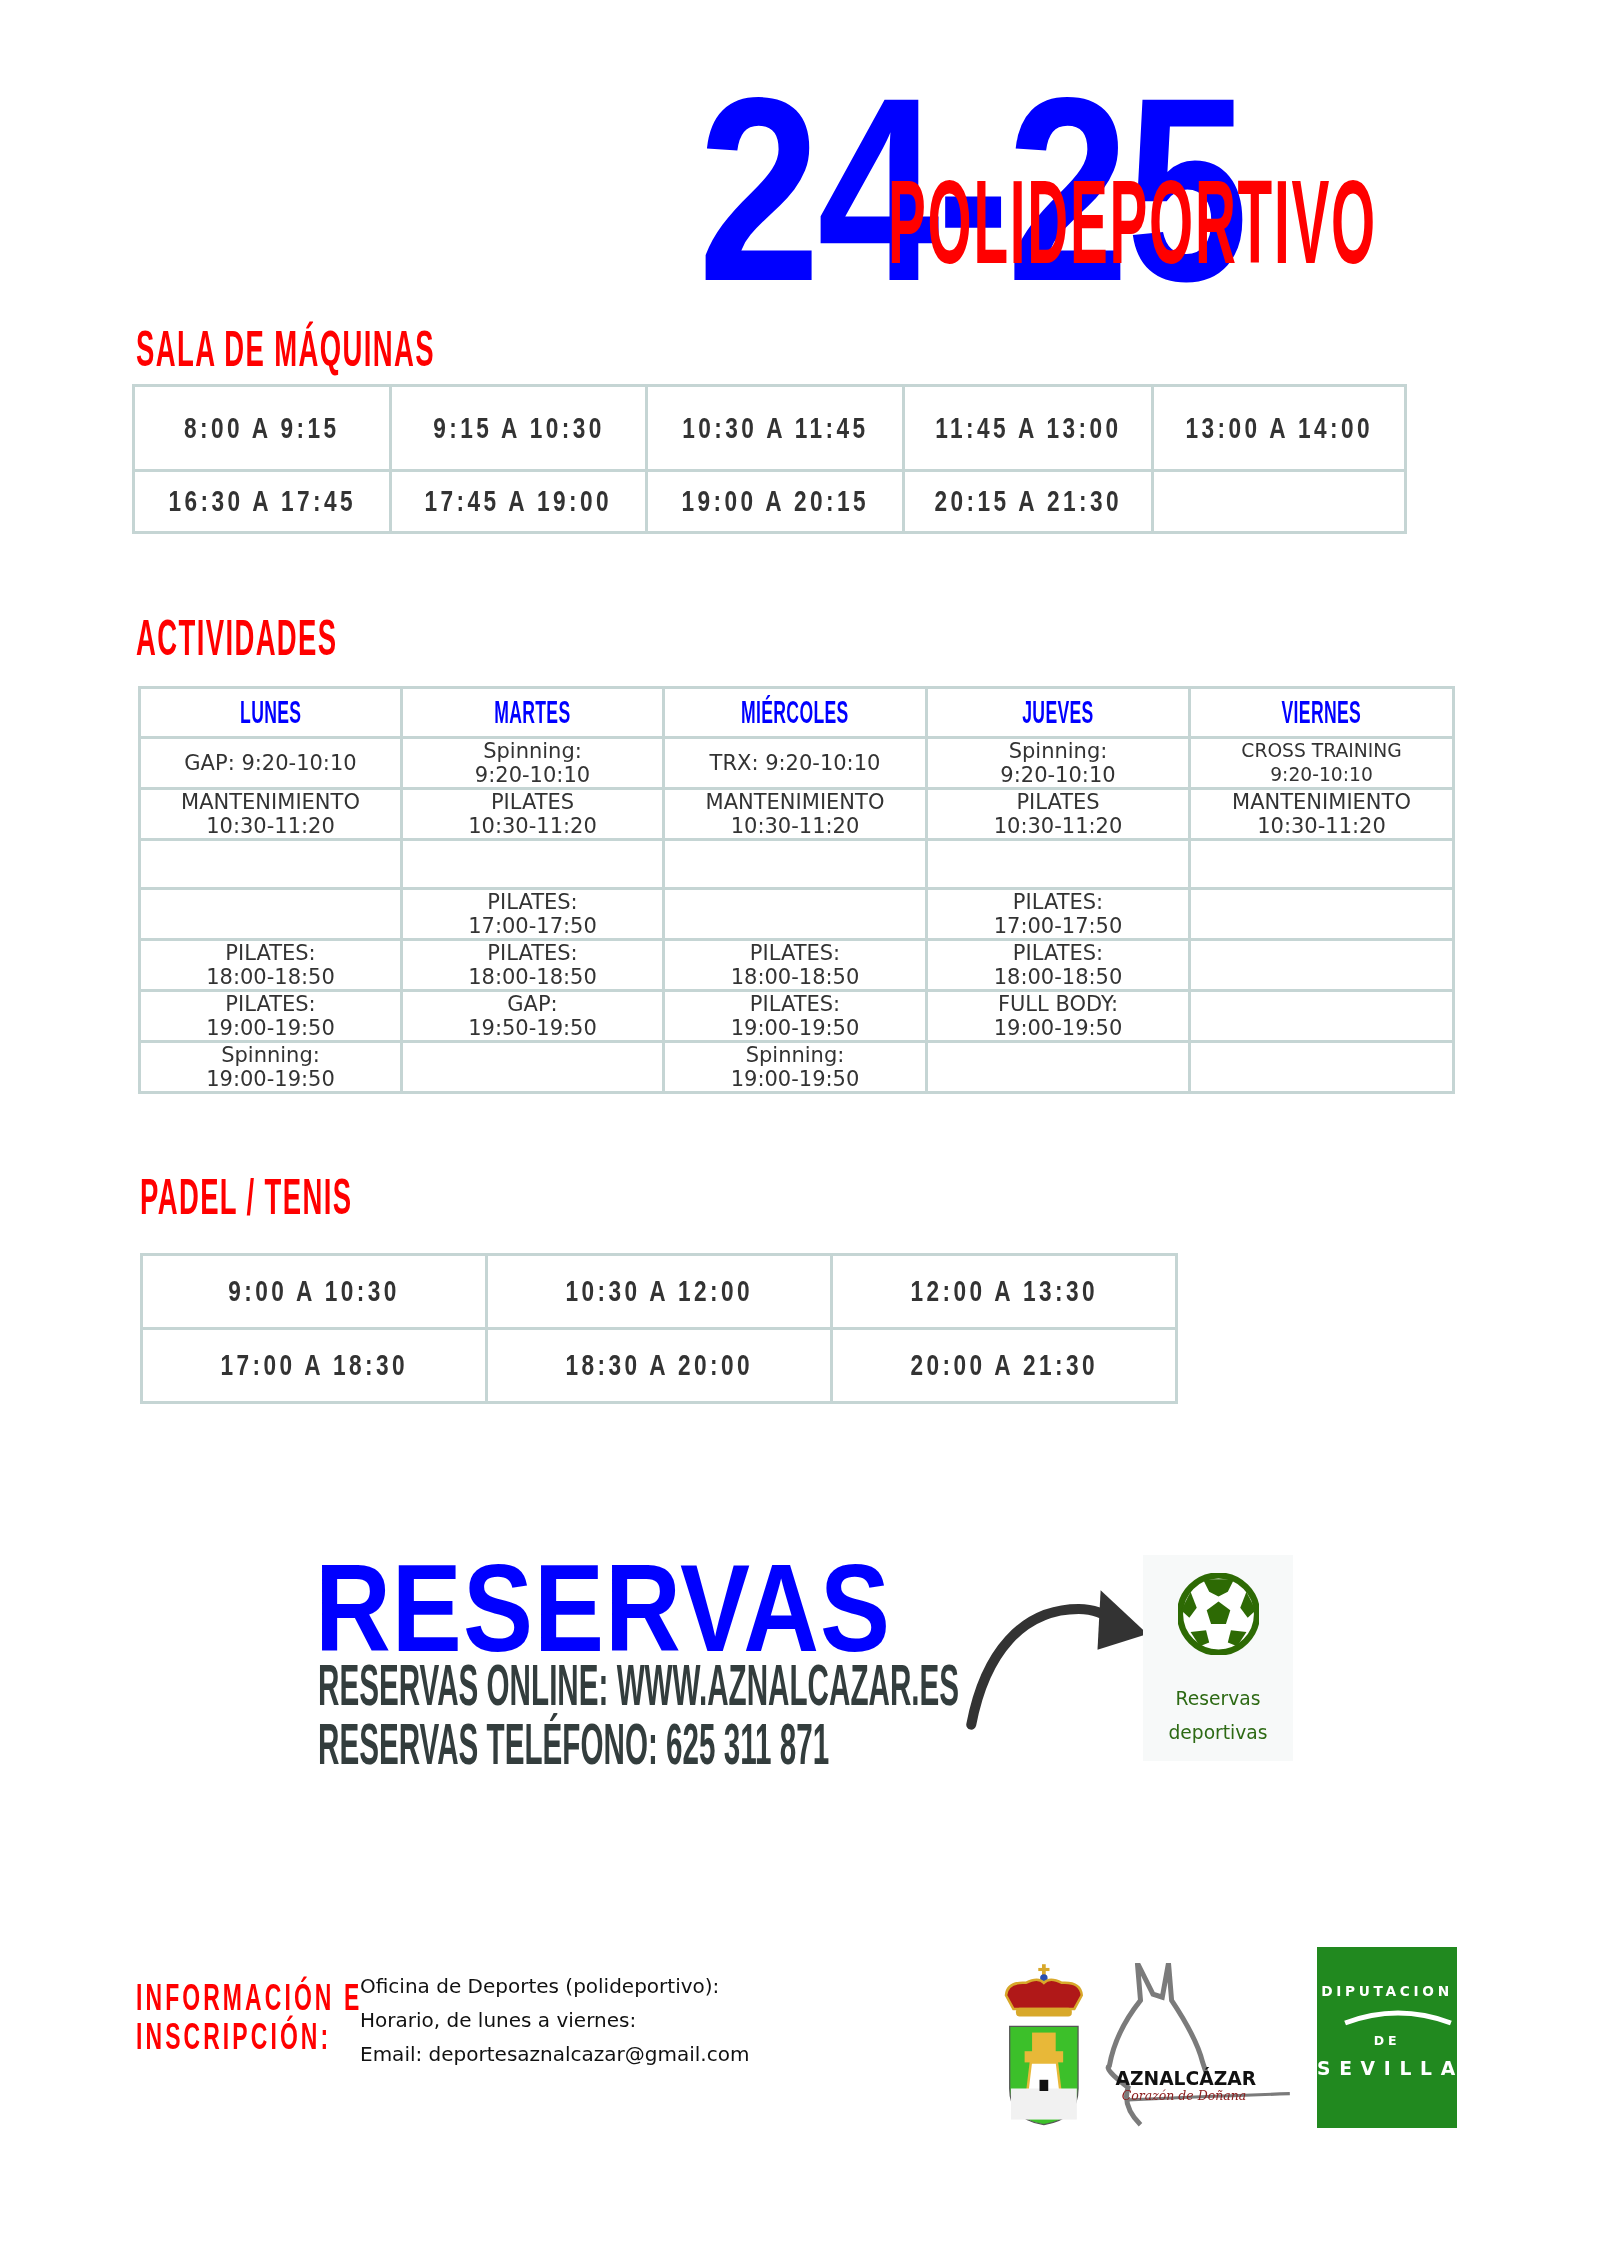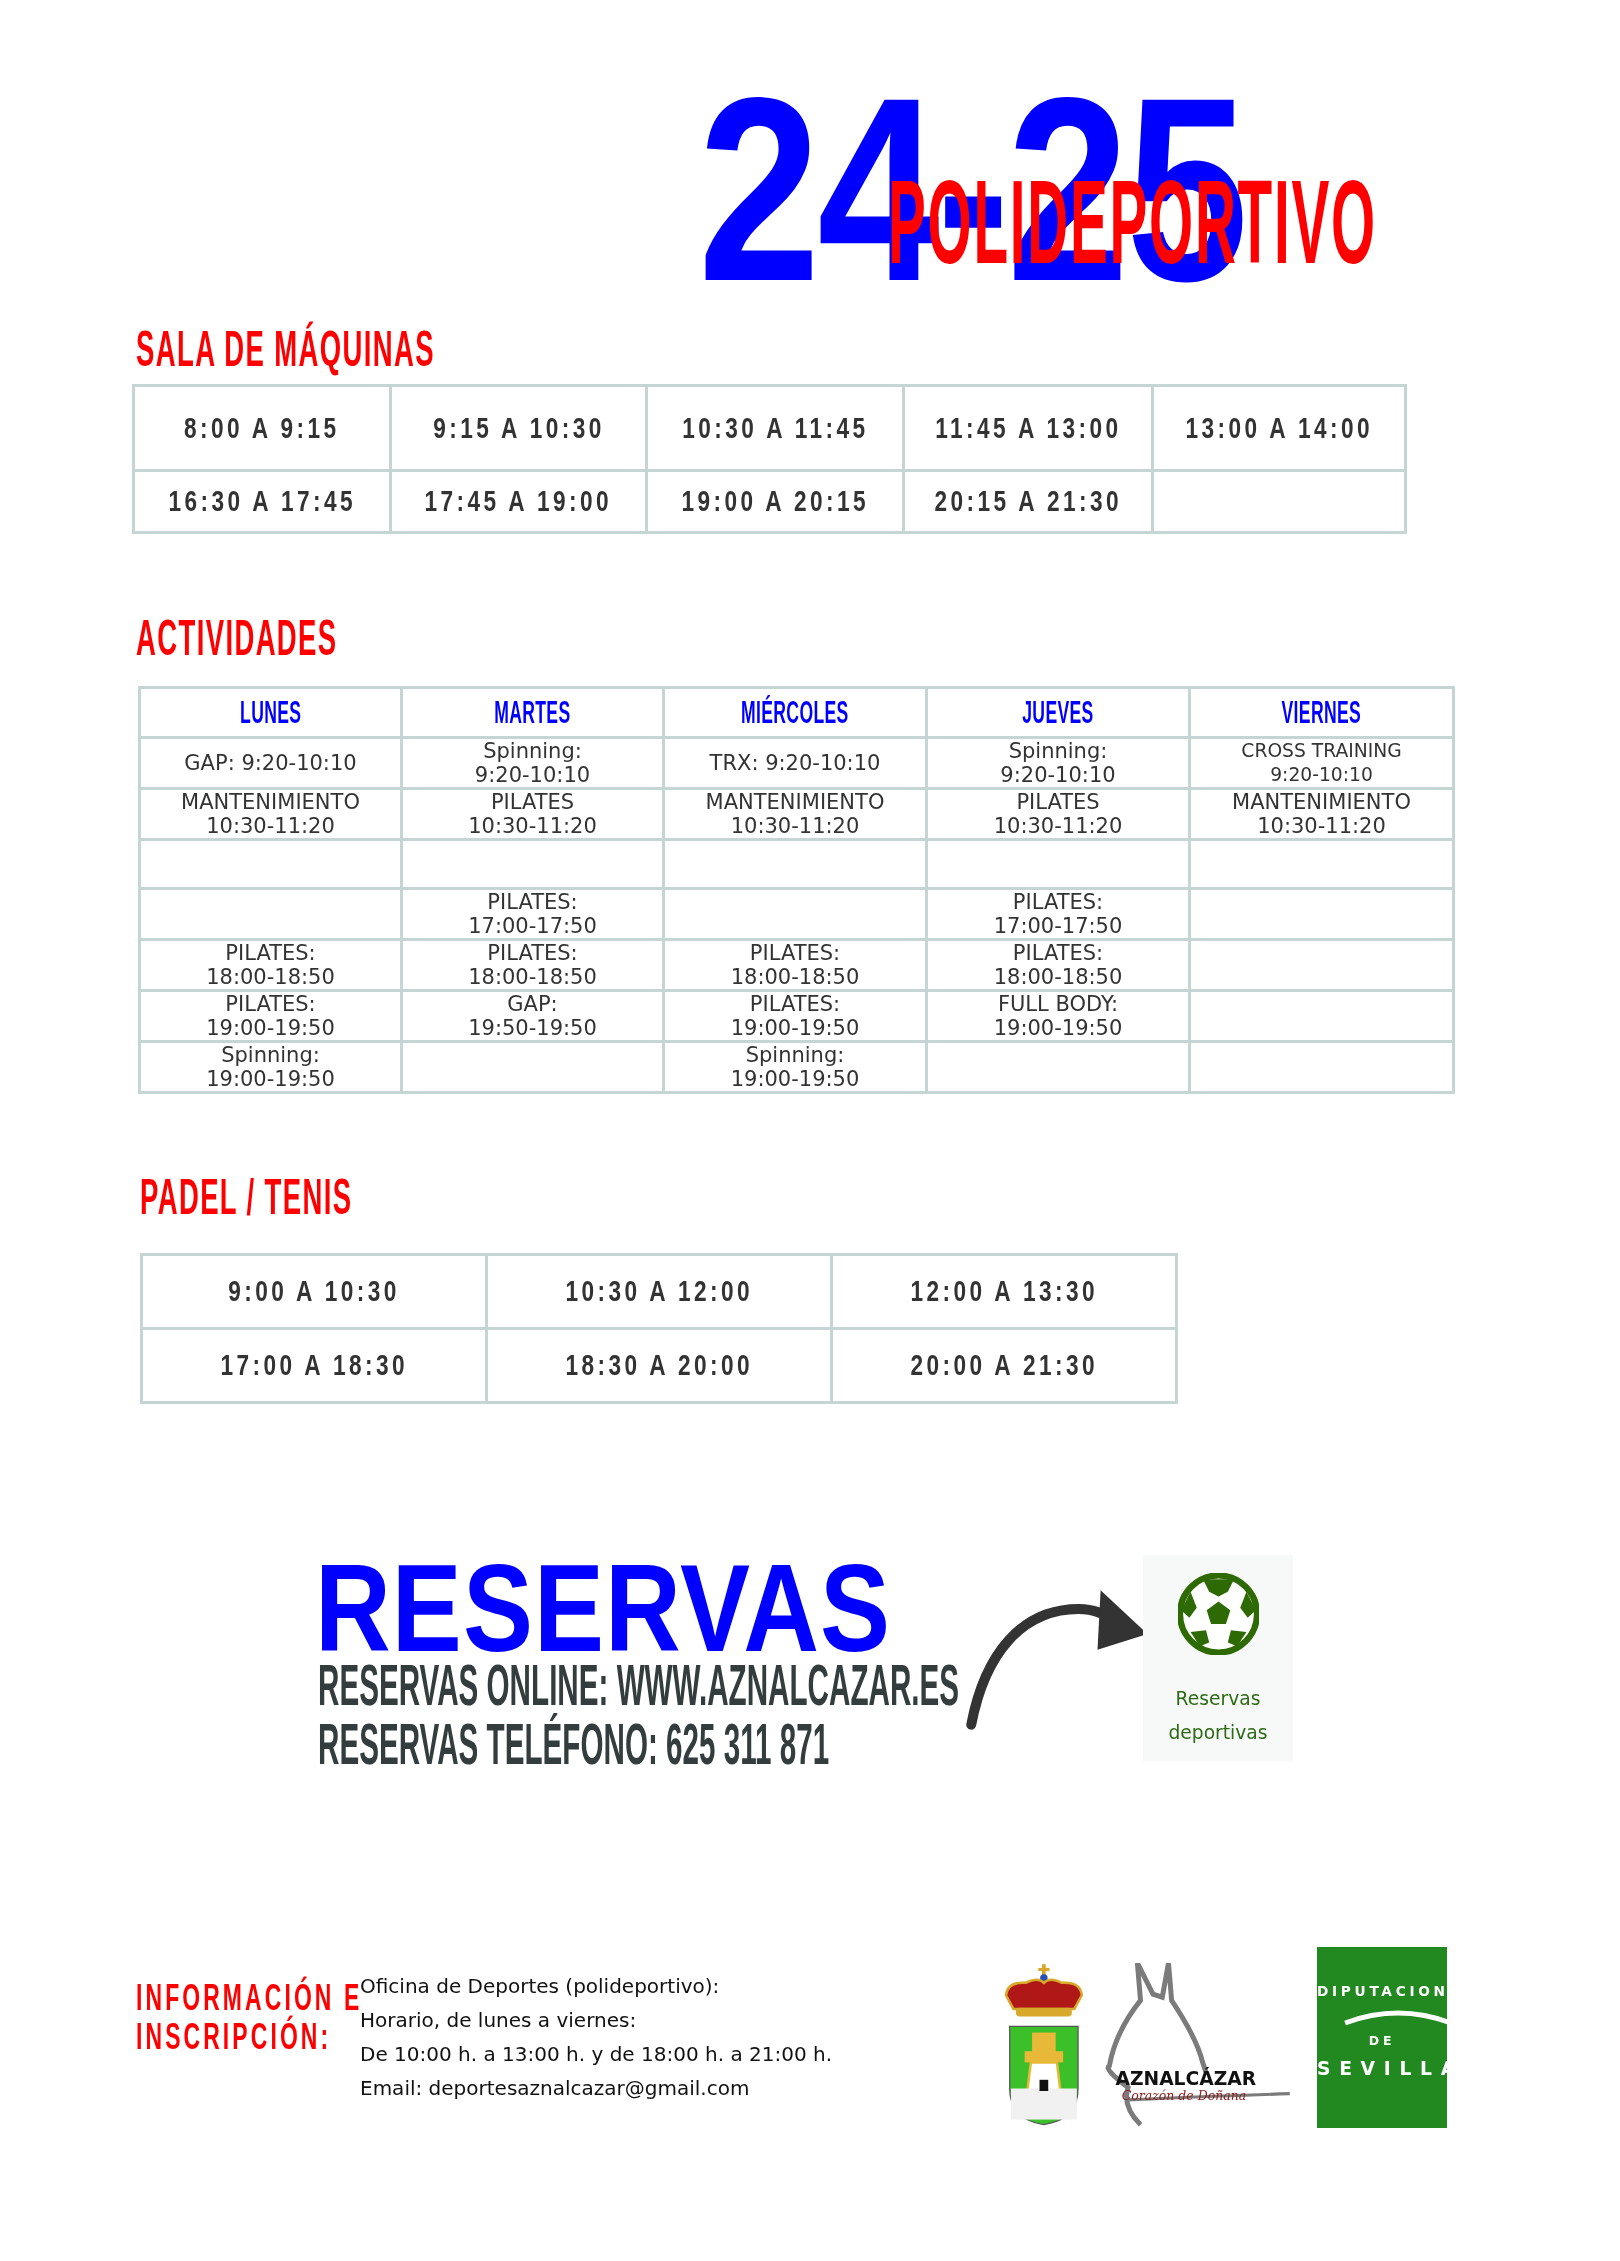--- a/index.html
+++ b/index.html
@@ -23,21 +23,21 @@
   .reservas-title { left:315px; top:1545px; font-family:"Liberation Sans", sans-serif; font-weight:700; color:#0000ff; font-size:125px; line-height:1; letter-spacing:1.2px; transform:scaleX(0.84); transform-origin:left top; white-space:nowrap; }
   .reservas-line { font-family:"Liberation Sans", sans-serif; font-weight:700; color:#333d3d; font-size:57px; line-height:1; transform:scaleX(0.52); transform-origin:left top; white-space:nowrap; }
 
   .app-tile { left:1143px; top:1555px; width:150px; height:206px; background:#f7f9f9; }
   .app-label { position:absolute; left:0; width:100%; text-align:center; font-family:"DejaVu Sans", sans-serif; color:#2d6a14; font-size:18.7px; line-height:34px; }
 
   .info-title { left:136px; top:1978px; font-family:"Liberation Sans", sans-serif; font-weight:700; color:#ff0000; font-size:37px; line-height:39px; letter-spacing:5px; transform:scaleX(0.62); transform-origin:left top; white-space:pre-line; }
   .info-lines { left:360px; top:1969px; font-family:"DejaVu Sans", sans-serif; color:#111111; font-size:20px; line-height:34px; }
   .info-lines div { white-space:nowrap; }
 
-  .dipu { left:1317px; top:1947px; width:130px; height:181px; background:#21891f; color:#ffffff; }
+  .dipu { left:1317px; top:1947px; width:140px; height:181px; background:#21891f; color:#ffffff; }
 </style>
 </head>
 <body>
 
 <div class="abs big-year">24-25</div>
 <div class="abs poli">POLIDEPORTIVO</div>
 
 <div class="abs section-title" style="left:136px; top:324px;">SALA DE MÁQUINAS</div>
 <table class="grid" style="left:132px; top:384px; width:1272px;border-radius:27px;">
   <colgroup>
@@ -196,21 +196,20 @@
   </svg>
   <div class="app-label" style="top:127px;">Reservas</div>
   <div class="app-label" style="top:161px;">deportivas</div>
 </div>
 
 <div class="abs info-title">INFORMACIÓN E
 INSCRIPCIÓN:</div>
 <div class="abs info-lines">
   <div>Oficina de Deportes (polideportivo):</div>
   <div>Horario, de lunes a viernes:</div>
-  <div>De 10:00 h. a 13:00 h. y de 18:00 h. a 21:00 h.</div>
   <div>Email: deportesaznalcazar@gmail.com</div>
 </div>
 
 <svg class="abs" style="left:1001px; top:1964px;" width="87" height="162" viewBox="0 0 140 260">
   <rect x="66" y="0" width="6" height="20" fill="#d8a82a"></rect>
   <rect x="60" y="6" width="18" height="5" fill="#d8a82a"></rect>
   <circle cx="69" cy="22" r="6" fill="#2a4fb0"></circle>
   <path d="M8 50 Q10 28 40 30 Q60 20 69 30 Q78 20 98 30 Q128 28 130 50 L118 72 L20 72 Z" fill="#b01818" stroke="#d8a82a" stroke-width="4"></path>
   <rect x="24" y="70" width="90" height="14" rx="6" fill="#d8a82a"></rect>
   <path d="M14 100 L124 100 L124 200 Q124 250 69 258 Q14 250 14 200 Z" fill="#3cc02a" stroke="#555" stroke-width="2"></path>

